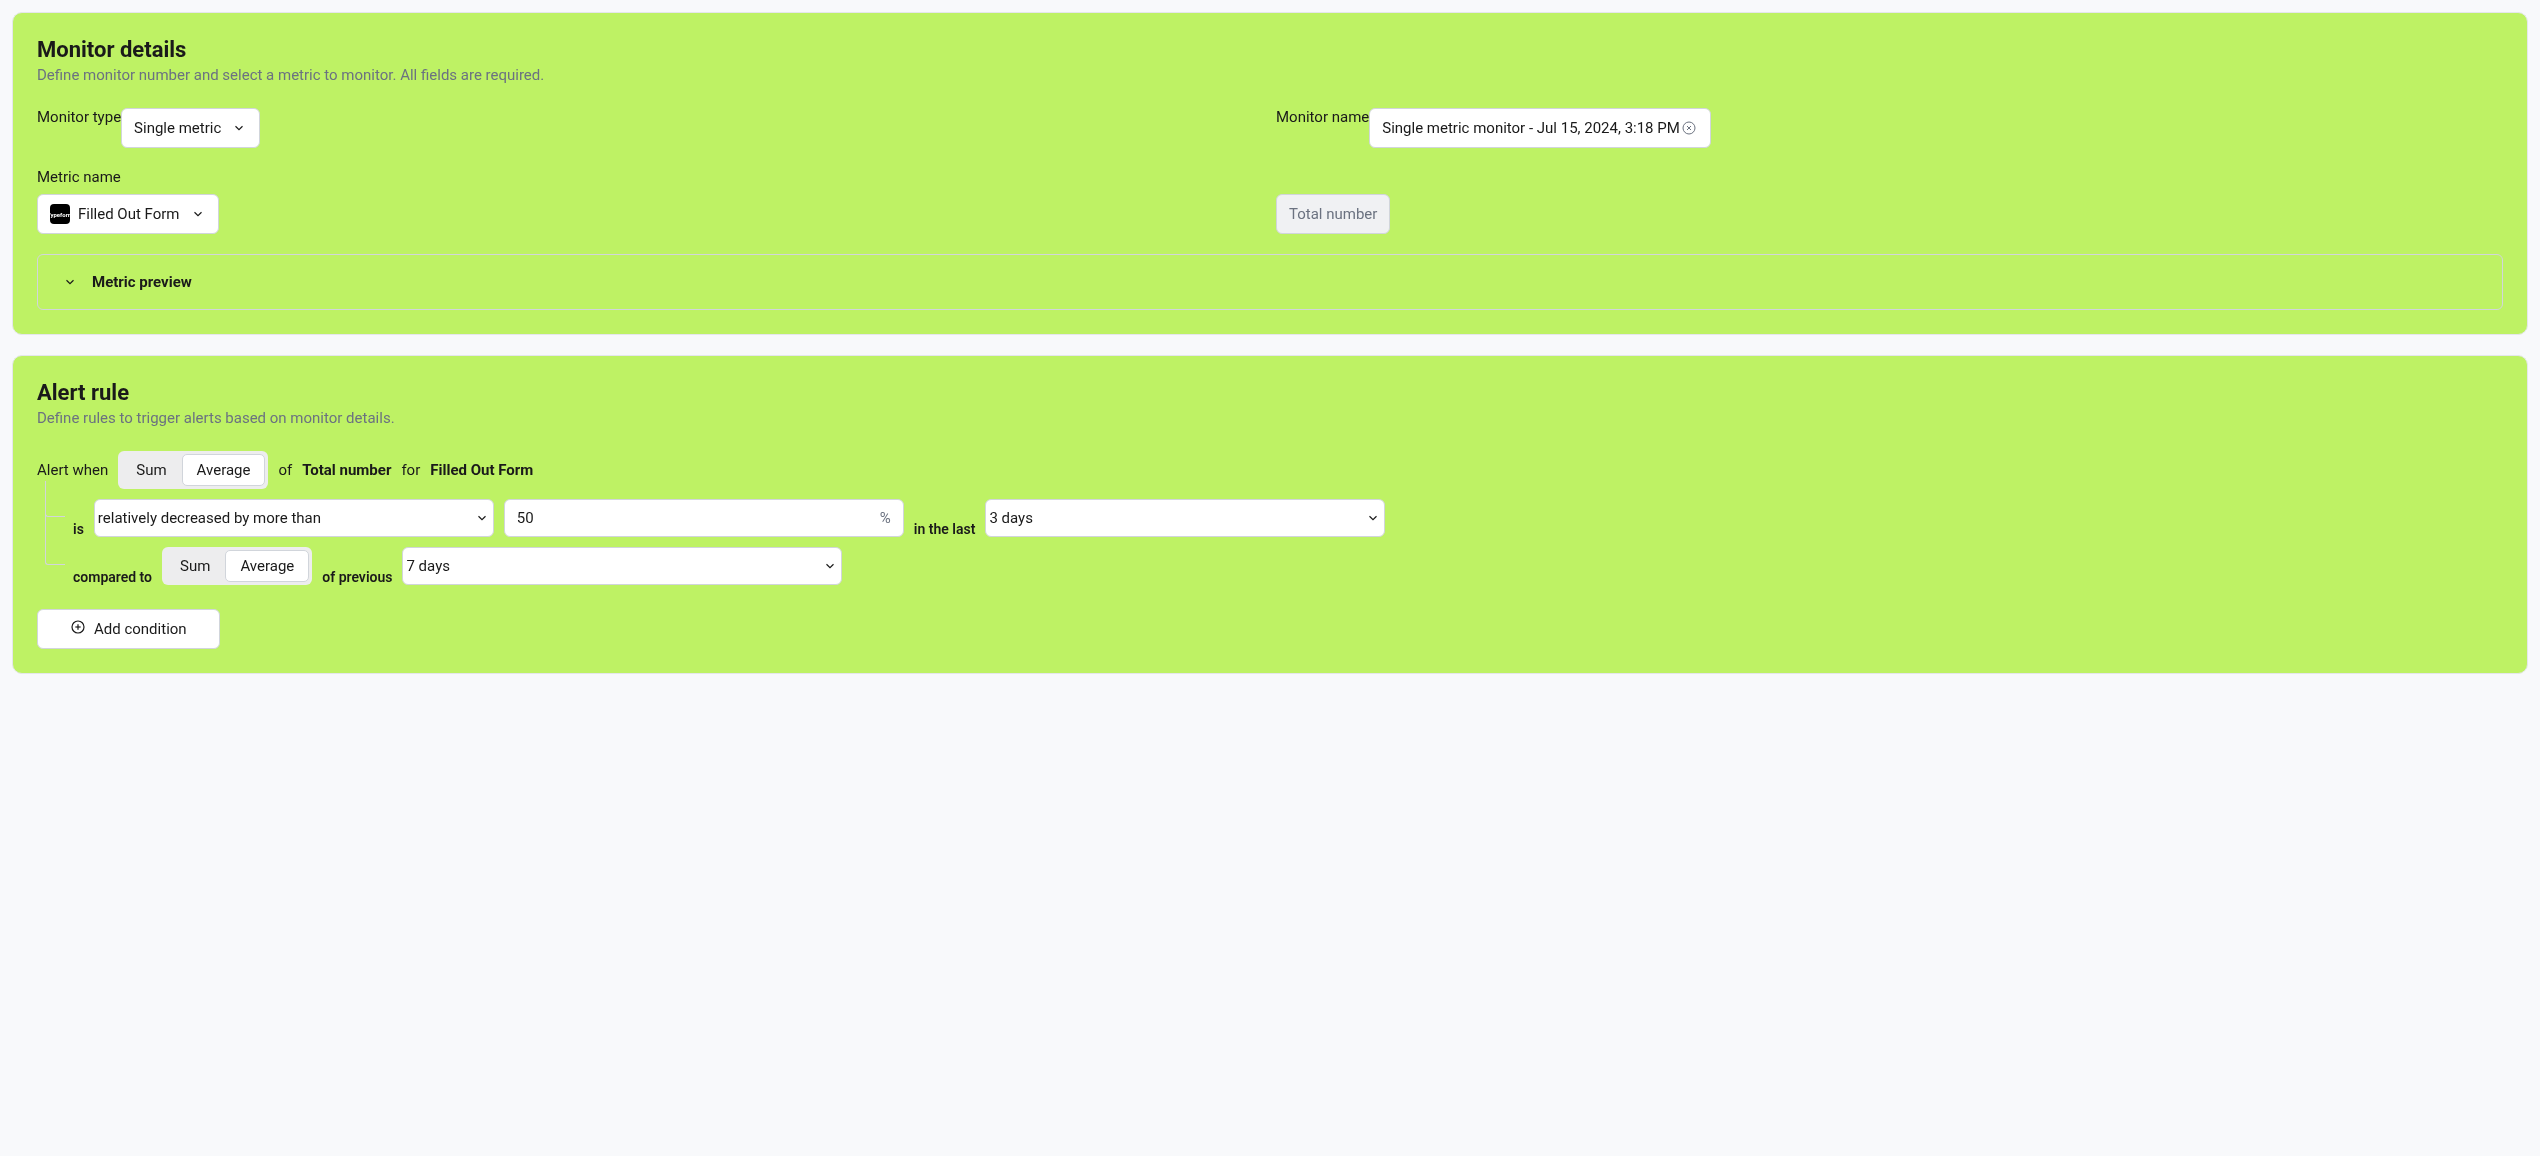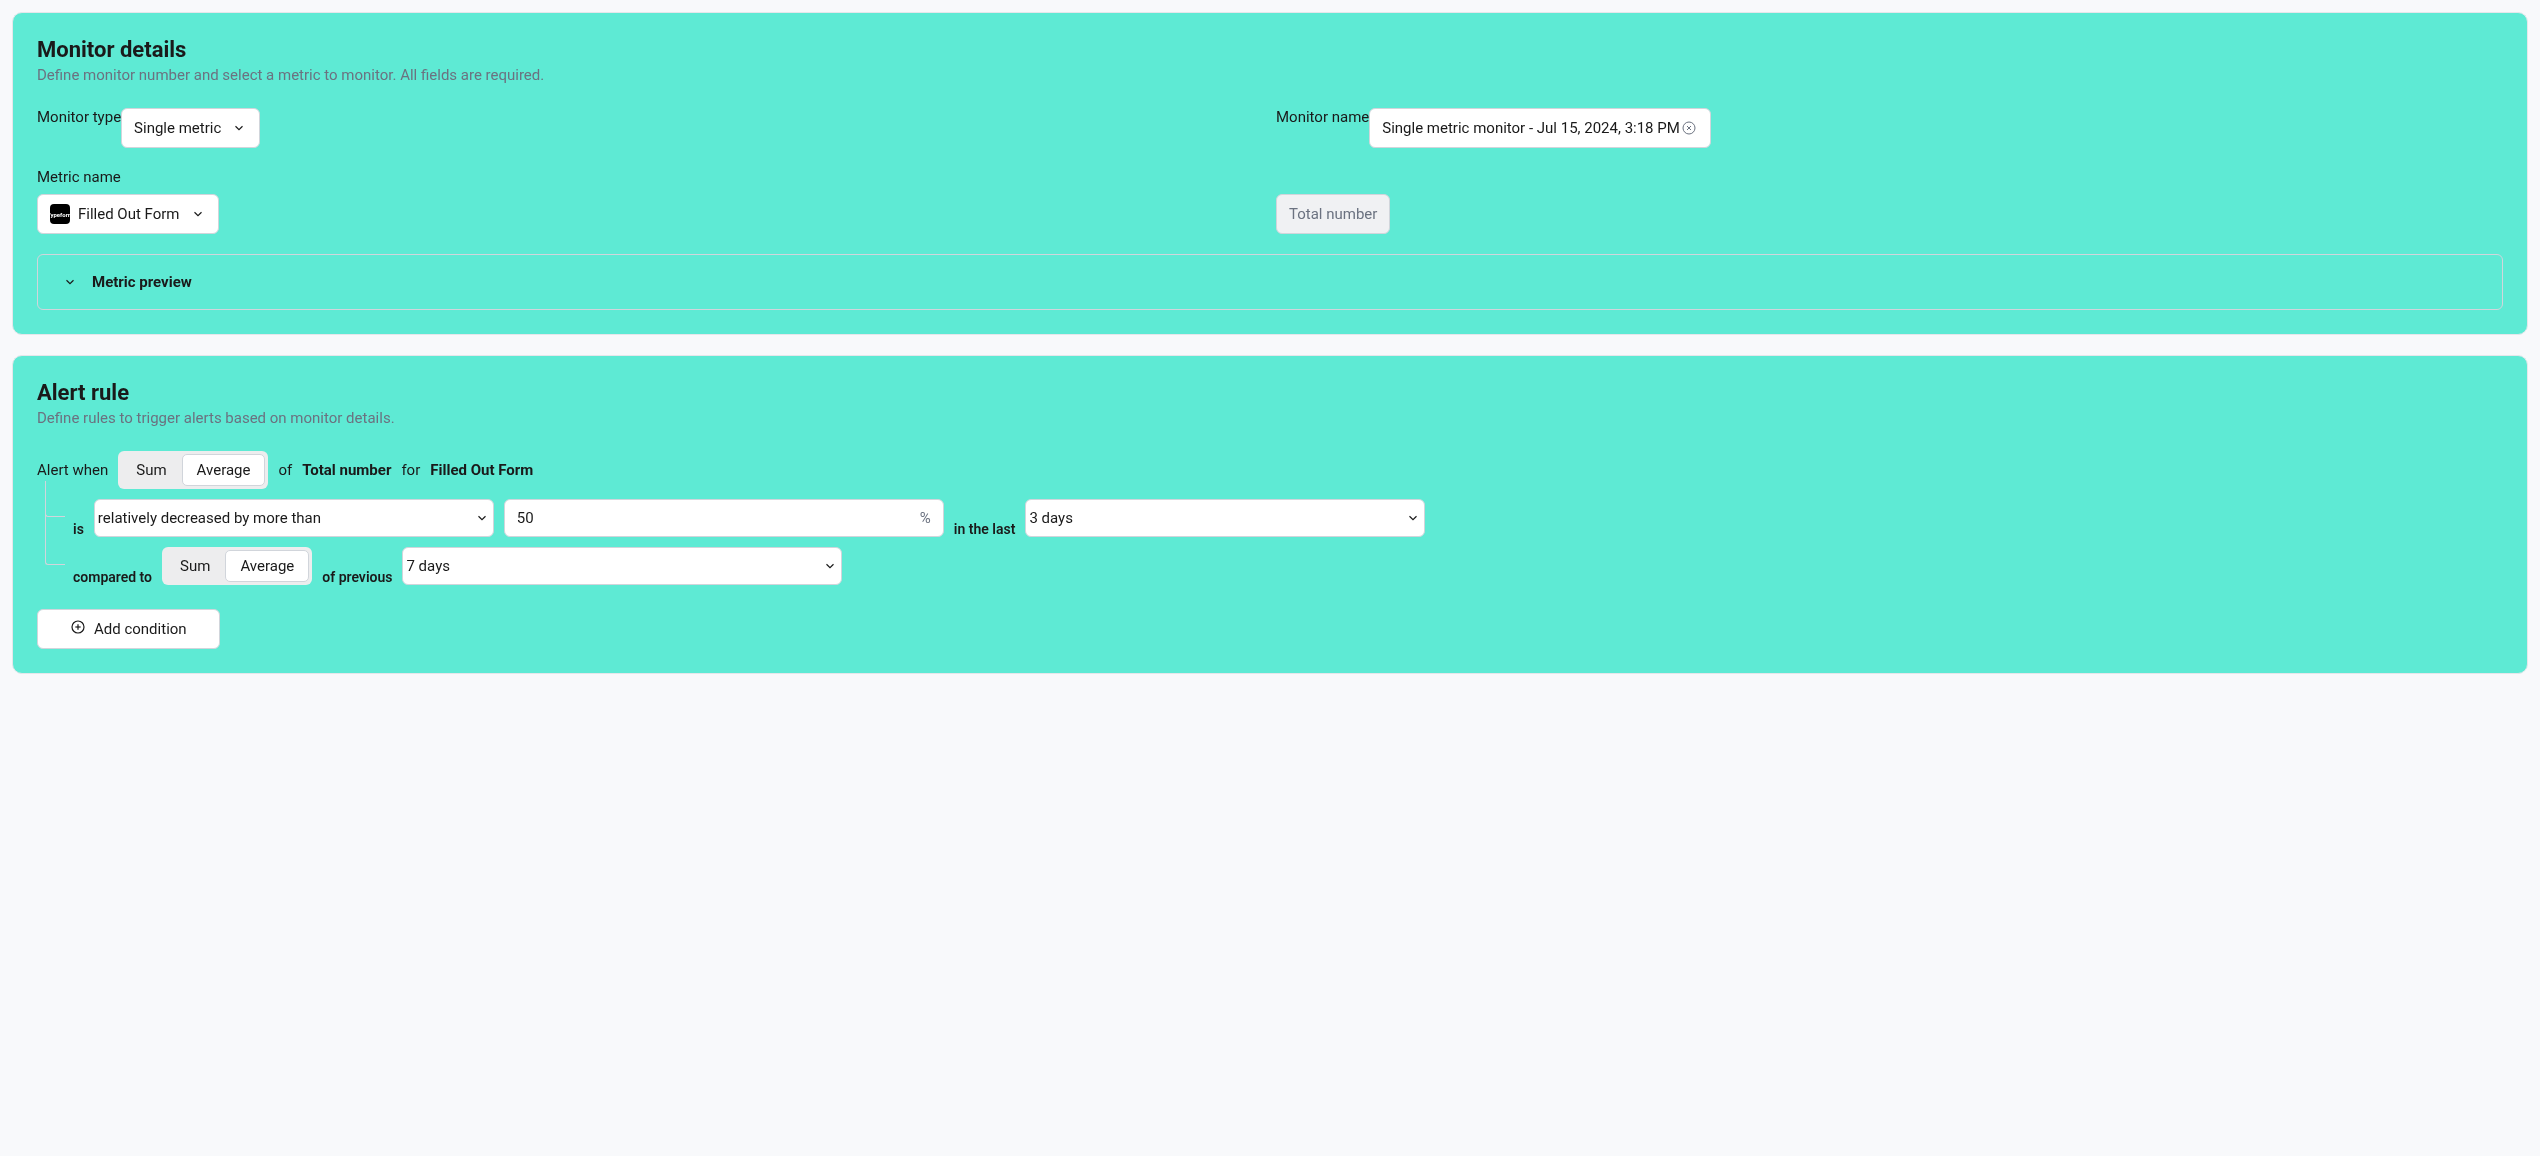--- a/index.html
+++ b/index.html
@@ -4,21 +4,21 @@
   <style>
     * { box-sizing: border-box; margin: 0; padding: 0; }
     body {
       font-family: -apple-system, BlinkMacSystemFont, "Segoe UI", Roboto, Helvetica, Arial, sans-serif;
       background: #f8f9fb;
       padding: 12px;
       font-size: 14px;
       color: #1a1a1a;
     }
     .card {
-      background: #5eead4;
+      background: #bef264;
       border: 1px solid #e5e7eb;
       border-radius: 10px;
       padding: 24px;
       margin-bottom: 20px;
     }
     .section-title {
       font-size: 22px;
       font-weight: 700;
       margin-bottom: 4px;
     }
@@ -266,21 +266,21 @@
       <div class="tree-row-content">
         <span class="tree-label">is</span>
         <div class="inline-select" style="width: 400px;">
           <span>relatively decreased by more than</span>
           <span class="chevron">
             <svg viewBox="0 0 24 24">
                 <polyline points="6 9 12 15 18 9"></polyline>
               </svg>
           </span>
         </div>
-        <div class="inline-input" style="width: 440px;">
+        <div class="inline-input" style="width: 400px;">
           <span class="val">50</span>
           <span class="unit">%</span>
         </div>
         <span class="tree-label">in the last</span>
         <div class="inline-select" style="width: 400px;">
           <span>3 days</span>
           <span class="chevron">
             <svg viewBox="0 0 24 24">
                 <polyline points="6 9 12 15 18 9"></polyline>
               </svg>

